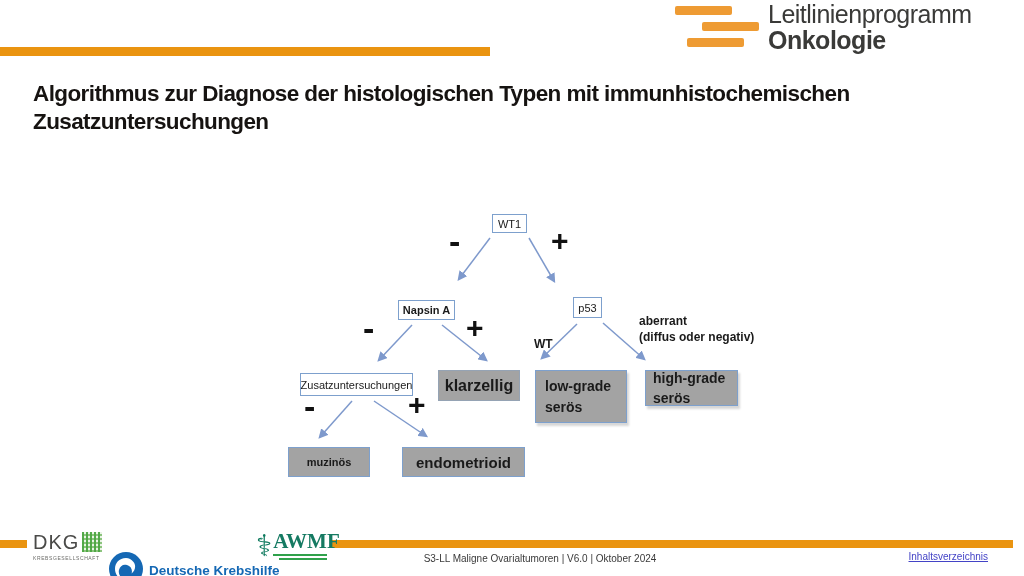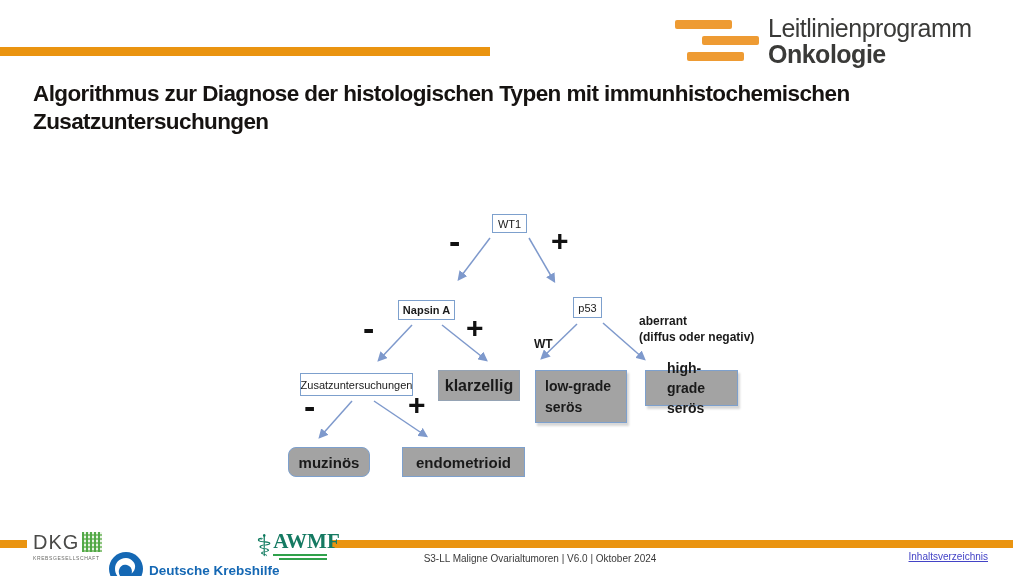--- a/index.html
+++ b/index.html
@@ -2,21 +2,21 @@
 <html><head>
 <meta charset="utf-8">
 <style>
   html,body{margin:0;padding:0;}
   body{
     width:1024px;height:576px;position:relative;overflow:hidden;
     background:#ffffff;font-family:"Liberation Sans",sans-serif;
   }
   
   .top-rule{position:absolute;left:0;top:47px;width:490px;height:9px;background:#EA9410;}
-  .llp-logo{position:absolute;left:670px;top:16px;width:350px;height:56px;}
+  .llp-logo{position:absolute;left:670px;top:2px;width:350px;height:56px;}
   .llp-bar{position:absolute;height:9px;width:57px;background:#EE9B33;border-radius:2px;}
   .llp-bar.b1{left:5px;top:4px;}
   .llp-bar.b2{left:32px;top:20px;}
   .llp-bar.b3{left:17px;top:36px;}
   .llp-text{position:absolute;left:98px;top:0;color:#3A3A38;line-height:1.02;}
   .llp-text .l1{font-size:25px;font-weight:400;letter-spacing:-0.5px;}
   .llp-text .l2{font-size:25px;font-weight:700;letter-spacing:-0.5px;}
   .page-title{
     position:absolute;left:33px;top:80px;width:860px;
     font-size:22.5px;font-weight:700;color:#161311;letter-spacing:-0.6px;line-height:1.23;
@@ -27,22 +27,22 @@
     background:#fff;border:1.5px solid #7DA0CD;color:#1a1a1a;box-sizing:border-box;
     font-size:11px;white-space:pre-line;
   }
   .node.peach{background:#a3a3a3;font-weight:700;}
   .n-wt1{left:492px;top:214px;width:35px;height:19px;}
   .n-napsin{left:398px;top:300px;width:57px;height:20px;font-weight:bold;}
   .n-p53{left:573px;top:297px;width:29px;height:21px;}
   .n-prog{left:300px;top:373px;width:113px;height:23px;}
   .n-klar{left:438px;top:370px;width:82px;height:31px;font-size:16px;border-color:#95A3B4;}
   .n-low{left:535px;top:370px;width:92px;height:53px;font-size:14px;justify-content:flex-start;padding-left:9px;line-height:1.45;box-shadow:2px 3px 2px rgba(140,140,140,.35);}
-  .n-high{left:645px;top:370px;width:93px;height:36px;font-size:14px;justify-content:flex-start;padding-left:21px;line-height:1.45;box-shadow:2px 3px 2px rgba(140,140,140,.35);}
-  .n-muz{left:288px;top:447px;width:82px;height:30px;font-size:15px;border-radius:8px;}
+  .n-high{left:645px;top:370px;width:93px;height:36px;font-size:14px;justify-content:flex-start;padding-left:7px;line-height:1.45;box-shadow:2px 3px 2px rgba(140,140,140,.35);}
+  .n-muz{left:288px;top:447px;width:82px;height:30px;font-size:11px;}
   .n-endo{left:402px;top:447px;width:123px;height:30px;font-size:15px;}
   .sign{position:absolute;font-weight:700;color:#111;line-height:1;}
   .minus{font-size:34px;}
   .plus{font-size:30px;}
   .s-wt1-neg{left:449px;top:224px;}
   .s-wt1-pos{left:551px;top:226px;}
   .s-nap-neg{left:363px;top:311px;}
   .s-nap-pos{left:466px;top:313px;}
   .s-prog-neg{left:304px;top:389px;}
   .s-prog-pos{left:408px;top:390px;}

